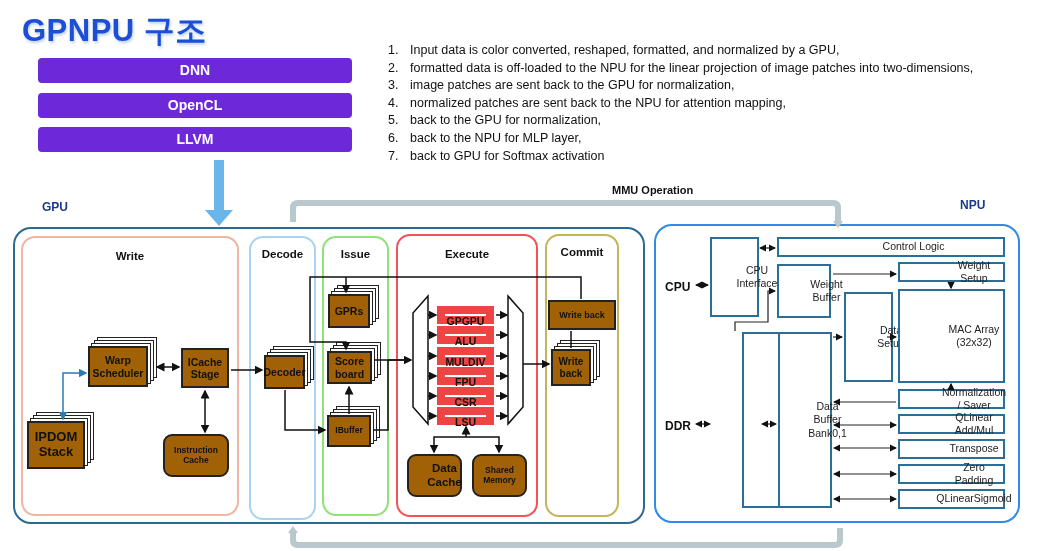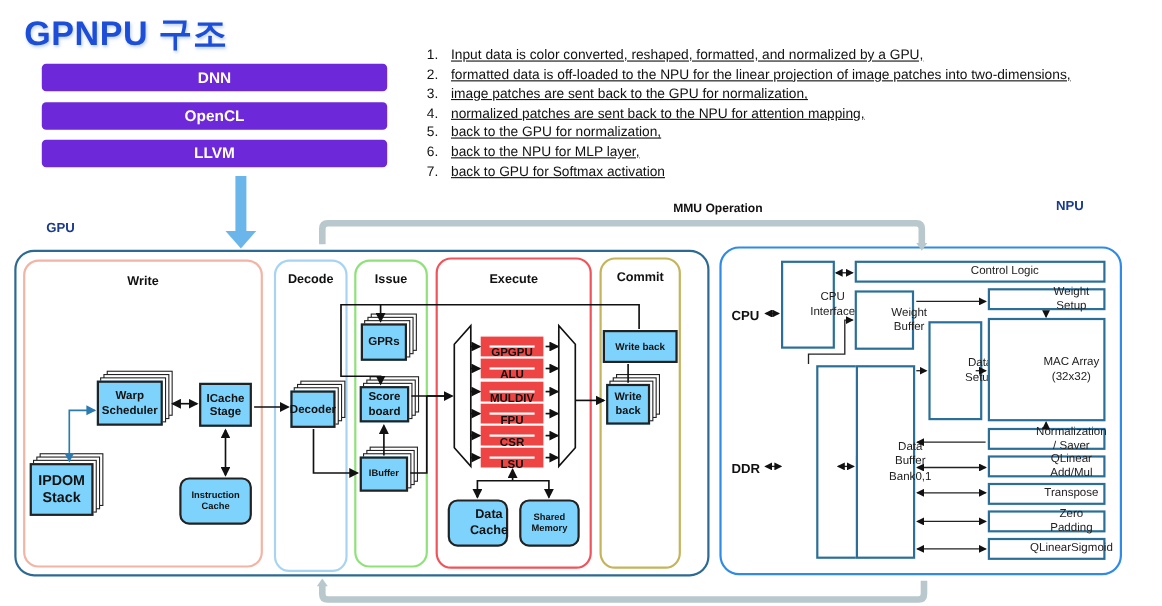--- a/index.html
+++ b/index.html
@@ -4,27 +4,27 @@
 <style>
   html, body { margin:0; padding:0; background:#ffffff; }
   body { width:1056px; height:551px; position:relative; overflow:hidden;
          font-family:"Liberation Sans", sans-serif; color:#111; }
   .abs { position:absolute; box-sizing:border-box; }
   .title { left:22px; top:10px; font-size:31px; font-weight:bold; color:#1d4ed8;
            text-shadow:1px 2px 3px rgba(60,120,200,0.35); letter-spacing:0.5px; }
   .stackbar { left:38px; width:314px; height:25px; background:#6d28d9; color:#fff;
               border-radius:4px; font-weight:bold; font-size:14px; text-align:center; line-height:25px; }
   .notes { left:388px; top:42px; font-size:12.5px; line-height:17.6px; margin:0; padding:0; list-style:none; }
-  .notes li { white-space:nowrap;text-decoration:underline; }
+  .notes li { white-space:nowrap; }
   .notes .num { display:inline-block; width:22px; }
   .sect-label { font-weight:bold; color:#1a3a8a; font-size:12px; }
   .frame { border-radius:18px; }
   .stage { border-radius:14px; border:2px solid; }
   .stage-label { position:absolute; top:12px; left:0; right:0; text-align:center; font-weight:bold; font-size:11.5px; }
-  .box { border:2px solid #222; background:#7dd3fc; font-weight:bold; font-size:10.5px;
+  .box { border:2px solid #222; background:#a16207; font-weight:bold; font-size:10.5px;
          display:flex; align-items:center; justify-content:center; text-align:center; line-height:1.15; }
   .stacked { box-shadow: 3px -3px 0 -1px #fff, 3px -3px 0 0 #222, 6px -6px 0 -1px #fff, 6px -6px 0 0 #222, 9px -9px 0 -1px #fff, 9px -9px 0 0 #222; }
   .rbox { border-radius:9px; }
   .unit { border:8px solid #ef4444; background:#fff; font-weight:bold; font-size:10.5px; text-align:center; line-height:14px; height:18px; }
   .nbox { border:2px solid #2b6f98; background:#fff; font-size:10.5px; color:#222;
           display:flex; align-items:center; justify-content:center; text-align:center; line-height:1.25;padding-left:45px; }
   .ext { font-weight:bold; font-size:12px; }
   svg.overlay { position:absolute; left:0; top:0; pointer-events:none; }
 </style>
 </head>
@@ -42,21 +42,21 @@
   <li><span class="num">3.</span><span>image patches are sent back to the GPU for normalization,</span></li>
   <li><span class="num">4.</span><span>normalized patches are sent back to the NPU for attention mapping,</span></li>
   <li><span class="num">5.</span><span>back to the GPU for normalization,</span></li>
   <li><span class="num">6.</span><span>back to the NPU for MLP layer,</span></li>
   <li><span class="num">7.</span><span>back to GPU for Softmax activation</span></li>
 </ol>
 
 <div class="abs" style="left:612px;top:184px;font-size:11px;font-weight:bold;">MMU Operation</div>
 
 <div class="abs sect-label" style="left:42px;top:200px;">GPU</div>
-<div class="abs sect-label" style="left:960px;top:180px;">NPU</div>
+<div class="abs sect-label" style="left:960px;top:198px;">NPU</div>
 
 <div class="abs frame" style="left:13px;top:227px;width:632px;height:297px;border:2px solid #2c6a93;"></div>
 
 <div class="abs stage" style="left:21px;top:236px;width:218px;height:280px;border-color:#f2b4a4;">
   <div class="stage-label">Write</div>
 </div>
 <div class="abs stage" style="left:249px;top:236px;width:67px;height:284px;border-color:#a8d4f2;">
   <div class="stage-label" style="top:10px">Decode</div>
 </div>
 <div class="abs stage" style="left:322px;top:236px;width:67px;height:280px;border-color:#8fe27a;">

